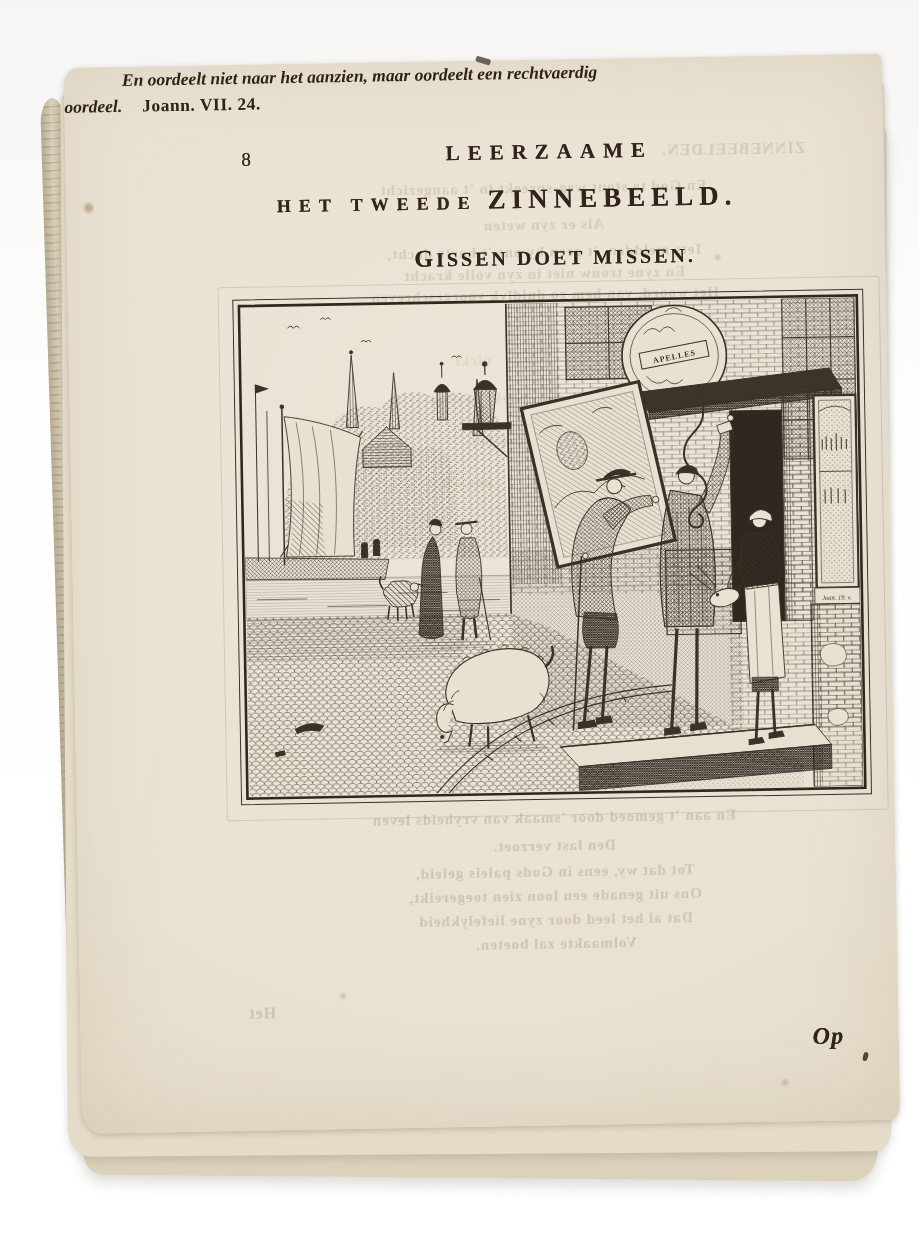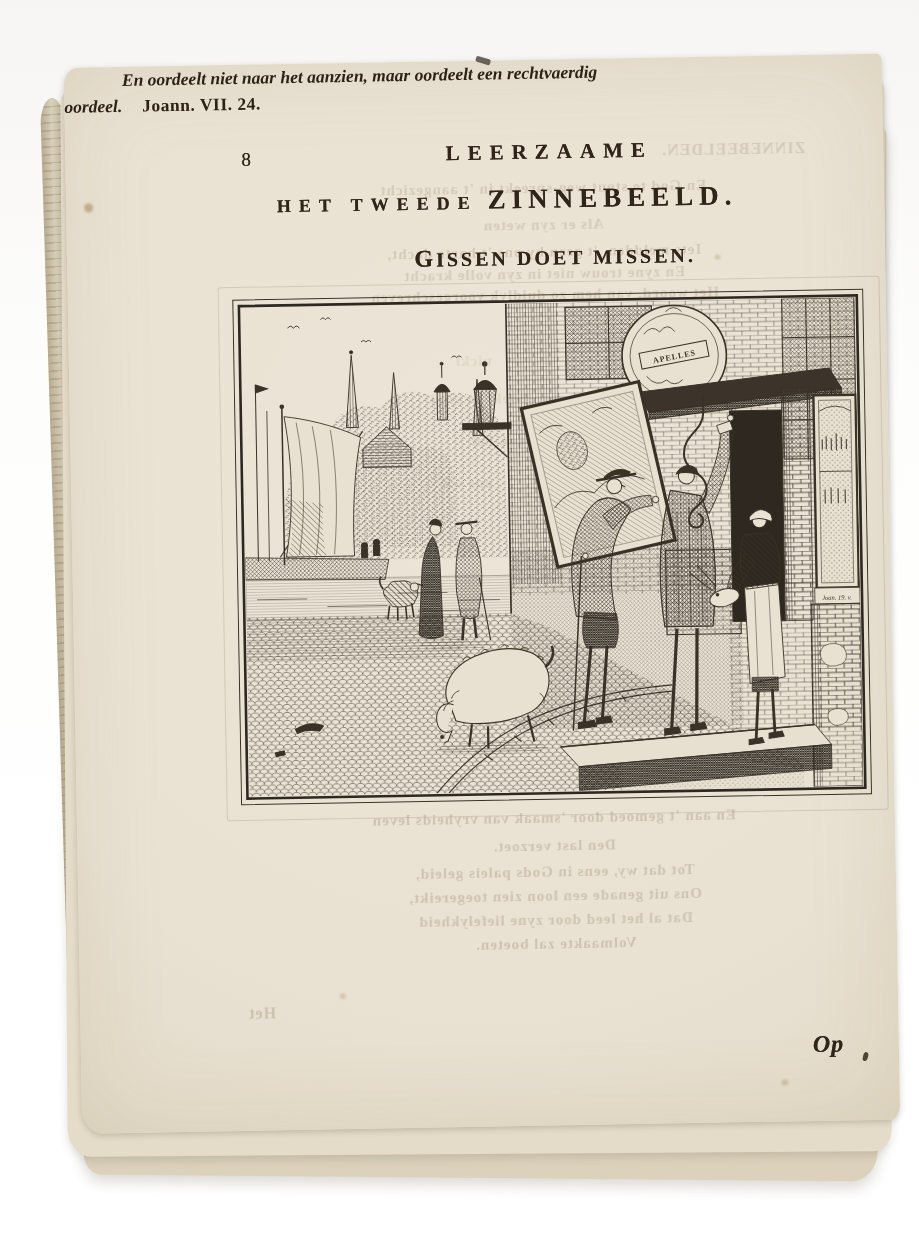--- a/index.html
+++ b/index.html
@@ -30,21 +30,21 @@
   .header{left:154px;top:80px;width:660px;font-size:21px;letter-spacing:8px;}
   .title{left:111px;top:124px;width:660px;white-space:nowrap;}
   .title .t1{font-size:18px;letter-spacing:8px;}
   .title .t2{font-size:27px;letter-spacing:6px;margin-left:10px;}
   .motto{left:158px;top:184px;width:660px;font-size:20px;letter-spacing:3px;}
   .motto::first-letter{font-size:24px;}
   .caption{left:137px;top:770px;width:690px;font-style:italic;font-size:17.5px;
      font-weight:bold;color:#2c2316;line-height:1.5;}
   .caption .ind{text-indent:58px;display:block;}
   .caption .ref{font-style:normal;margin-left:20px;letter-spacing:.5px;}
-  .catchword{left:732px;top:968px;font-size:24px;font-style:italic;letter-spacing:1px;margin-top:8px;}
+  .catchword{left:732px;top:968px;font-size:24px;font-style:italic;letter-spacing:1px;}
   
   .st{position:absolute;transform:scaleX(-1);color:#8d7b5d;font-weight:bold;
       filter:blur(.55px);font-size:15px;letter-spacing:1px;white-space:nowrap;}
   .stc{left:147px;width:660px;text-align:center;}
   .o32{opacity:.30}.o26{opacity:.24}.o14{opacity:.13}
   
   .plate{left:164px;top:234px;width:632px;height:507px;}
   .plate-mark{left:150px;top:222px;width:660px;height:532px;border:1px solid rgba(100,84,58,.18);border-radius:3px;}
   
   .nick{left:412px;top:-3px;width:15px;height:6px;background:#4a4136;transform:rotate(18deg);border-radius:2px;opacity:.8;}

